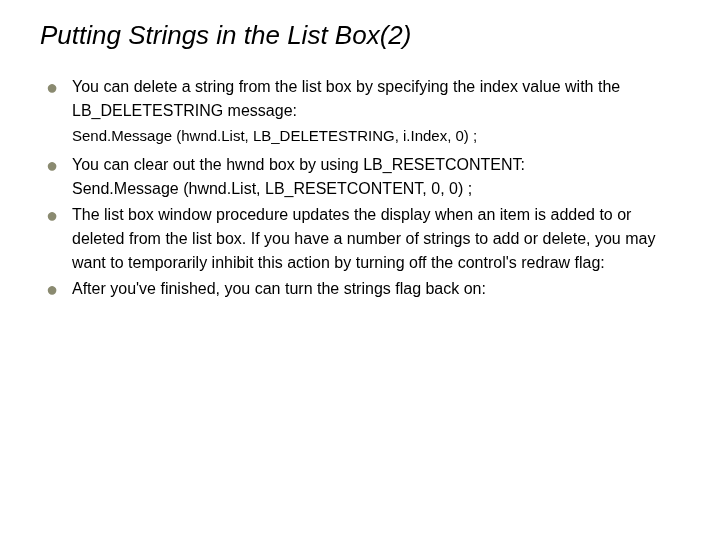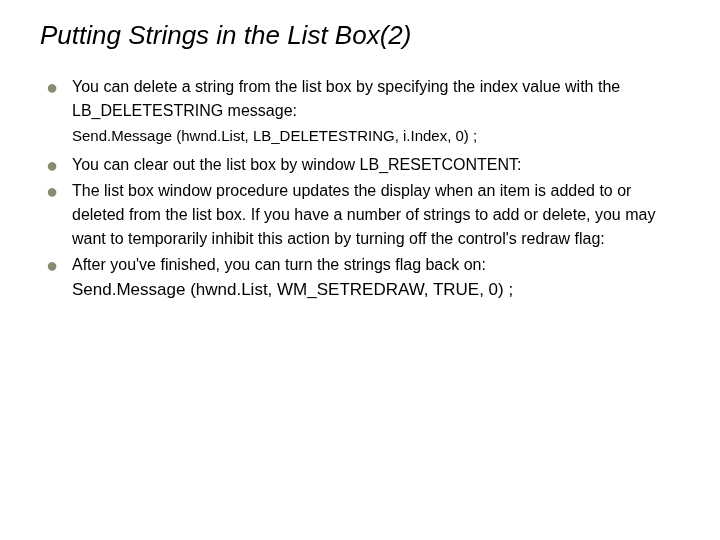--- a/index.html
+++ b/index.html
@@ -61,28 +61,28 @@
 
   <div class="bullet-item">
     <div class="bullet">●</div>
     <div class="bullet-text">You can delete a string from the list box by specifying the index value with the LB_DELETESTRING message:</div>
   </div>
   <div class="code-line">Send.Message (hwnd.List, LB_DELETESTRING, i.Index, 0) ;</div>
 
   <div class="bullet-item">
     <div class="bullet">●</div>
     <div class="bullet-text">
-      <span>You can clear out the list box by window LB_RESETCONTENT:</span><br>
+      <span>You can clear out the hwnd box by using LB_RESETCONTENT:</span><br>
+      <span>Send.Message (hwnd.List, LB_RESETCONTENT, 0, 0) ;</span>
     </div>
   </div>
 
   <div class="bullet-item">
     <div class="bullet">●</div>
     <div class="bullet-text">The list box window procedure updates the display when an item is added to or deleted from the list box. If you have a number of strings to add or delete, you may want to temporarily inhibit this action by turning off the control's redraw flag:</div>
   </div>
 
   <div class="bullet-item">
     <div class="bullet">●</div>
     <div class="bullet-text">After you've finished, you can turn the strings flag back on:</div>
   </div>
-  <div class="code-line-tight">Send.Message (hwnd.List, WM_SETREDRAW, TRUE, 0) ;</div>
 
 </div>
 
 </body></html>

